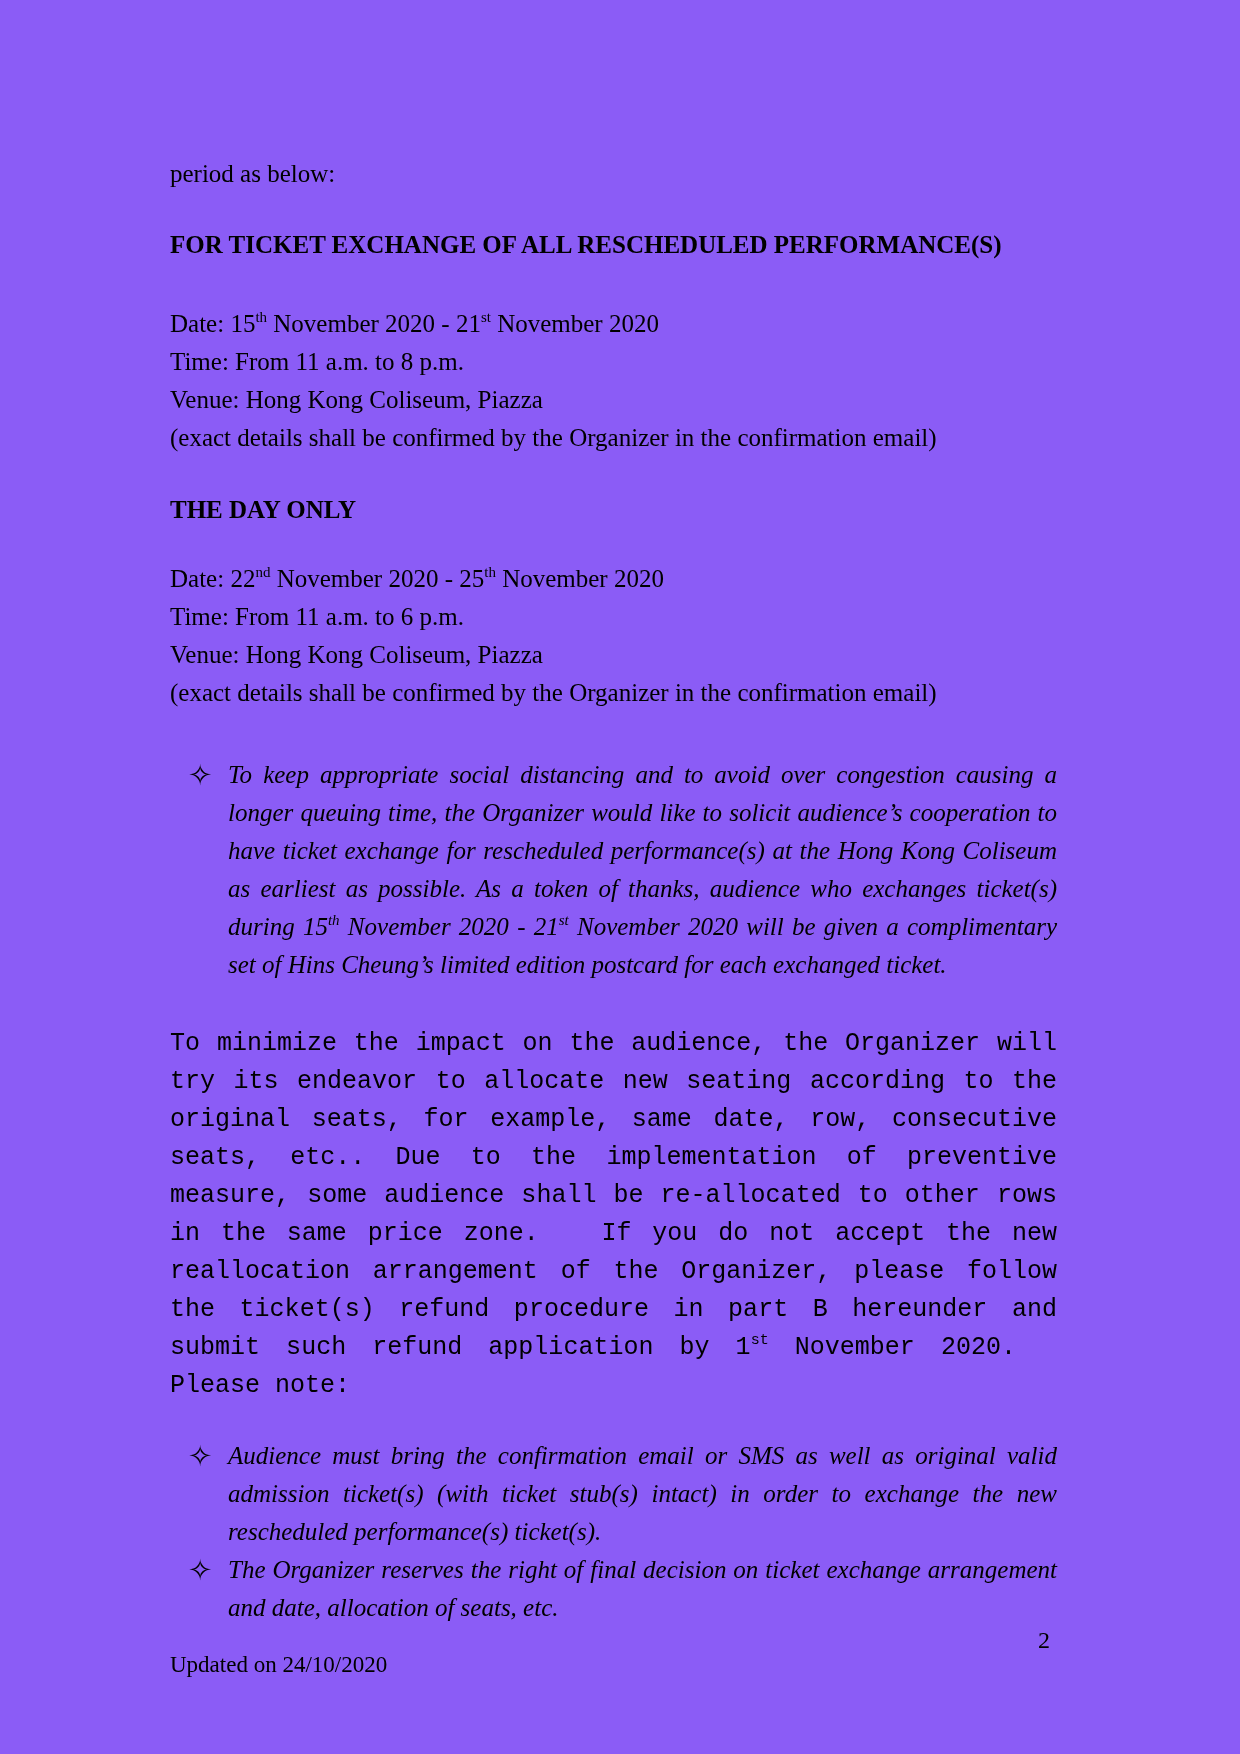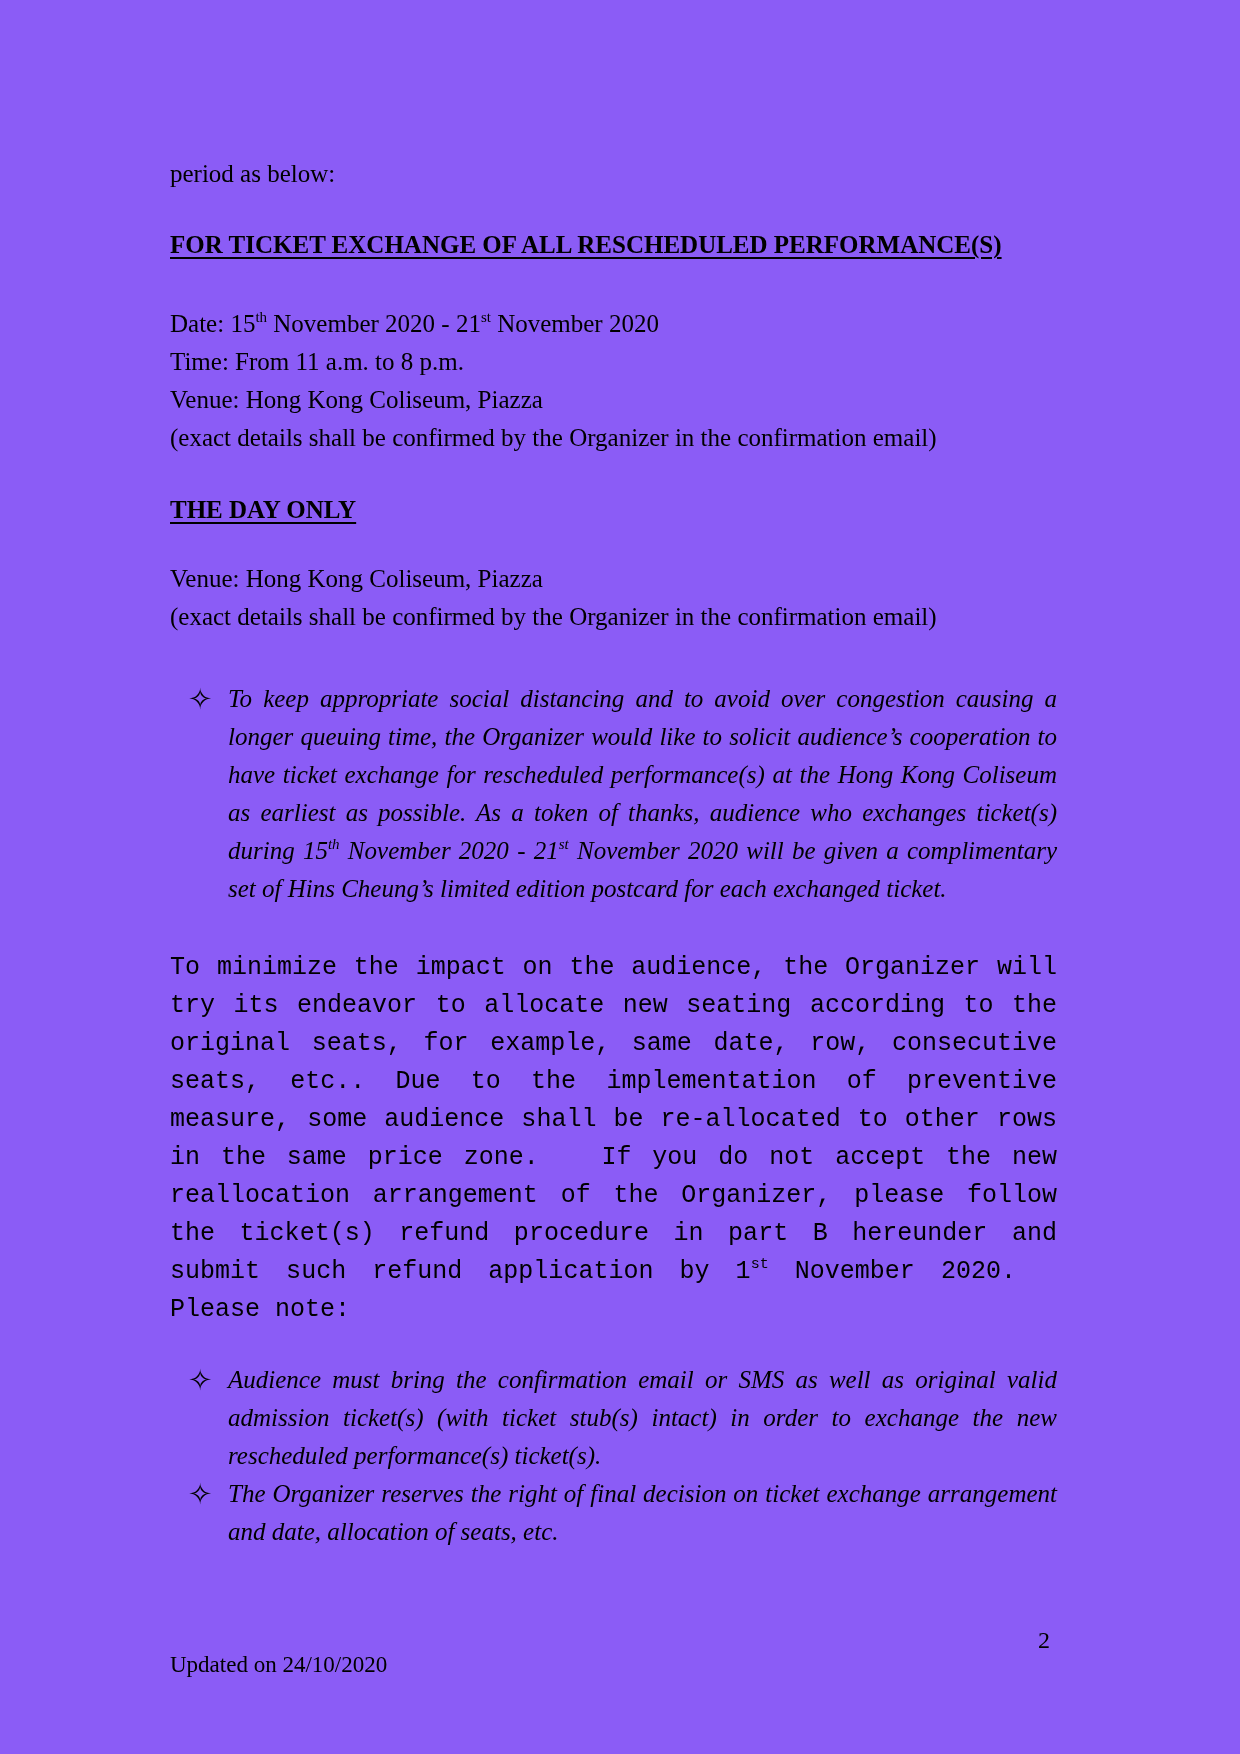--- a/index.html
+++ b/index.html
@@ -15,21 +15,20 @@
     line-height: 38px;
     overflow: hidden;
   }
   .content {
     position: absolute;
     left: 170px;
     top: 155px;
     width: 887px;
   }
   .u {
-    text-decoration: underline;
     text-decoration-thickness: 2px;
     text-underline-offset: 4px;
   }
   .h1 {
     margin-top: 33px;
     font-weight: bold;
     white-space: nowrap;
     font-size: 25px;
   }
   .h2 {
@@ -100,20 +99,22 @@
       <p class="line">Time: From 11 a.m. to 8 p.m.</p>
       <p class="line">Venue: Hong Kong Coliseum, Piazza</p>
       <p class="line">(exact details shall be confirmed by the Organizer in the confirmation email)</p>
     </div>
 
     <div class="h2">
       <p><span class="u">THE DAY ONLY</span></p>
     </div>
 
     <div class="details2">
+      <p class="line"><span>Date: 22</span><sup>nd</sup><span> November 2020 - 25</span><sup>th</sup><span> November 2020</span></p>
+      <p class="line">Time: From 11 a.m. to 6 p.m.</p>
       <p class="line">Venue: Hong Kong Coliseum, Piazza</p>
       <p class="line">(exact details shall be confirmed by the Organizer in the confirmation email)</p>
     </div>
 
     <div class="bullet b1">
       <span class="marker">✧</span>
       <p class="btext"><span>To keep appropriate social distancing and to avoid over congestion causing a longer queuing time, the Organizer would like to solicit audience’s cooperation to have ticket exchange for rescheduled performance(s) at the Hong Kong Coliseum as earliest as possible. As a token of thanks, audience who exchanges ticket(s) during 15</span><sup>th</sup><span> November 2020 - 21</span><sup>st</sup><span> November 2020 will be given a complimentary set of Hins Cheung’s limited edition postcard for each exchanged ticket.</span></p>
     </div>
 
     <p class="para"><span>To minimize the impact on the audience, the Organizer will try its endeavor to allocate new seating according to the original seats, for example, same date, row, consecutive seats, etc.. Due to the implementation of preventive measure, some audience shall be re-allocated to other rows in the same price zone. &nbsp; If you do not accept the new reallocation arrangement of the Organizer, please follow the ticket(s) refund procedure in part B hereunder and submit such refund application by 1</span><sup>st</sup><span> November 2020. &nbsp; Please note:</span></p>

